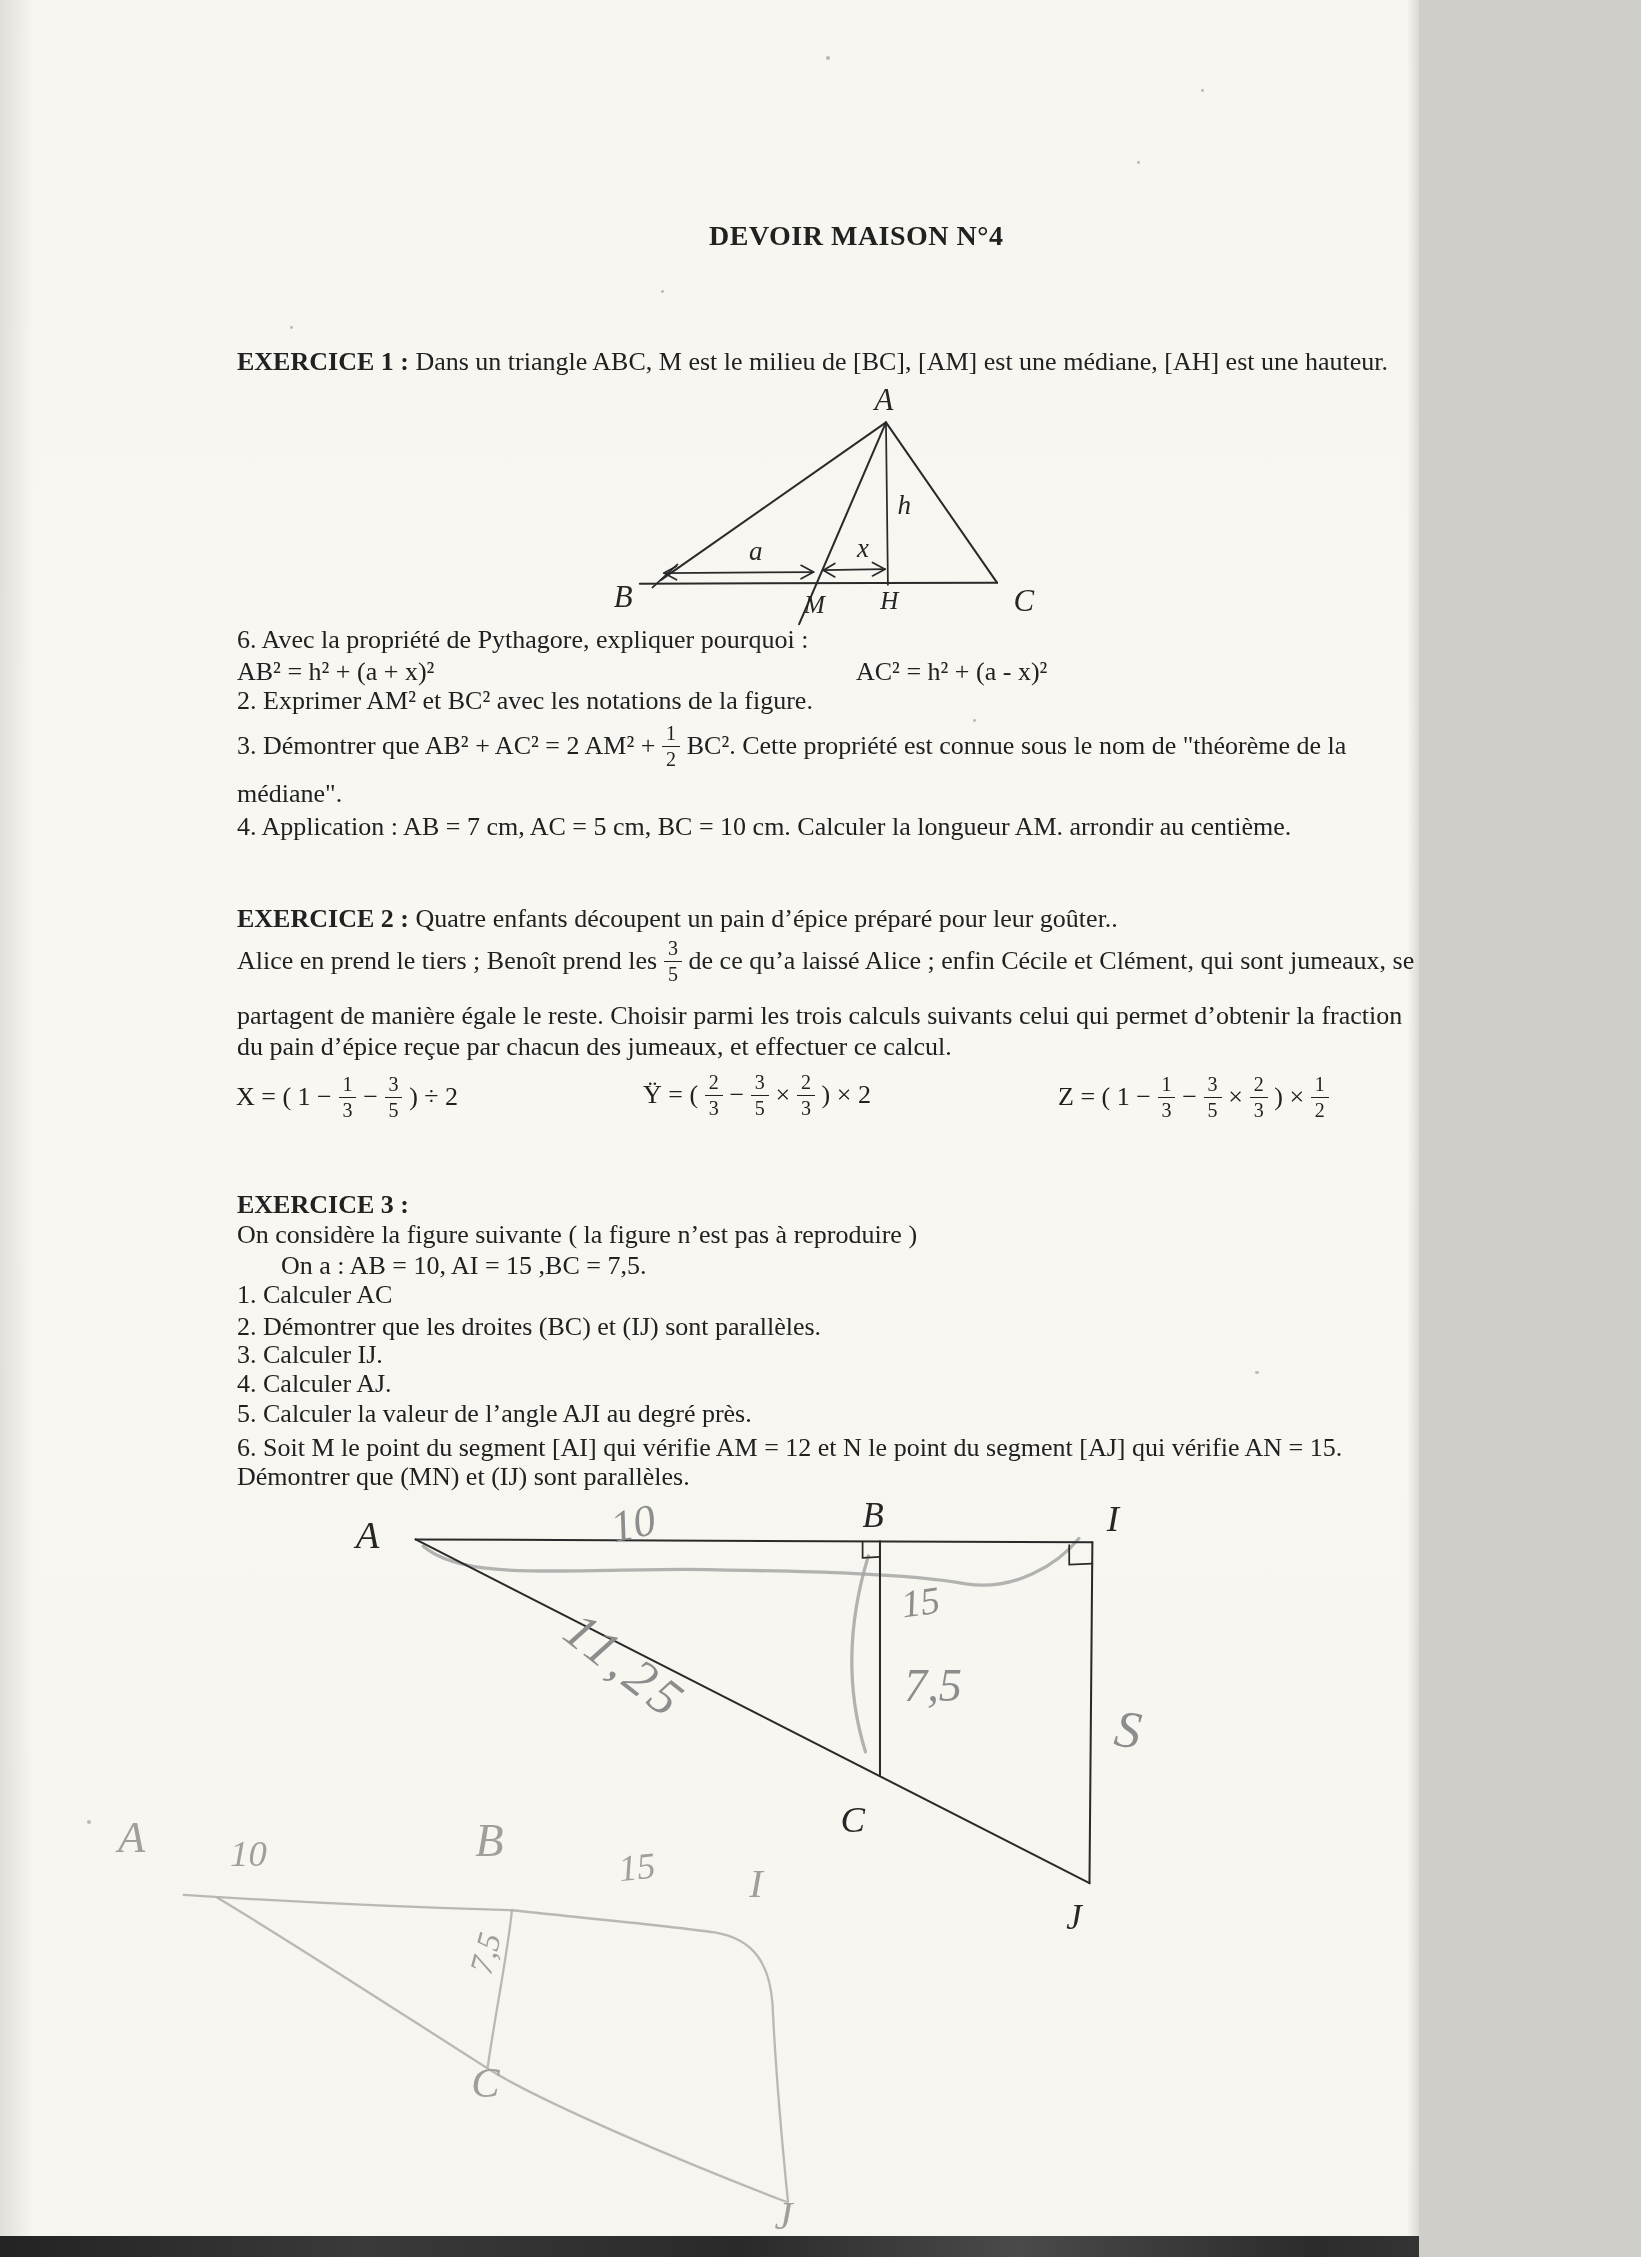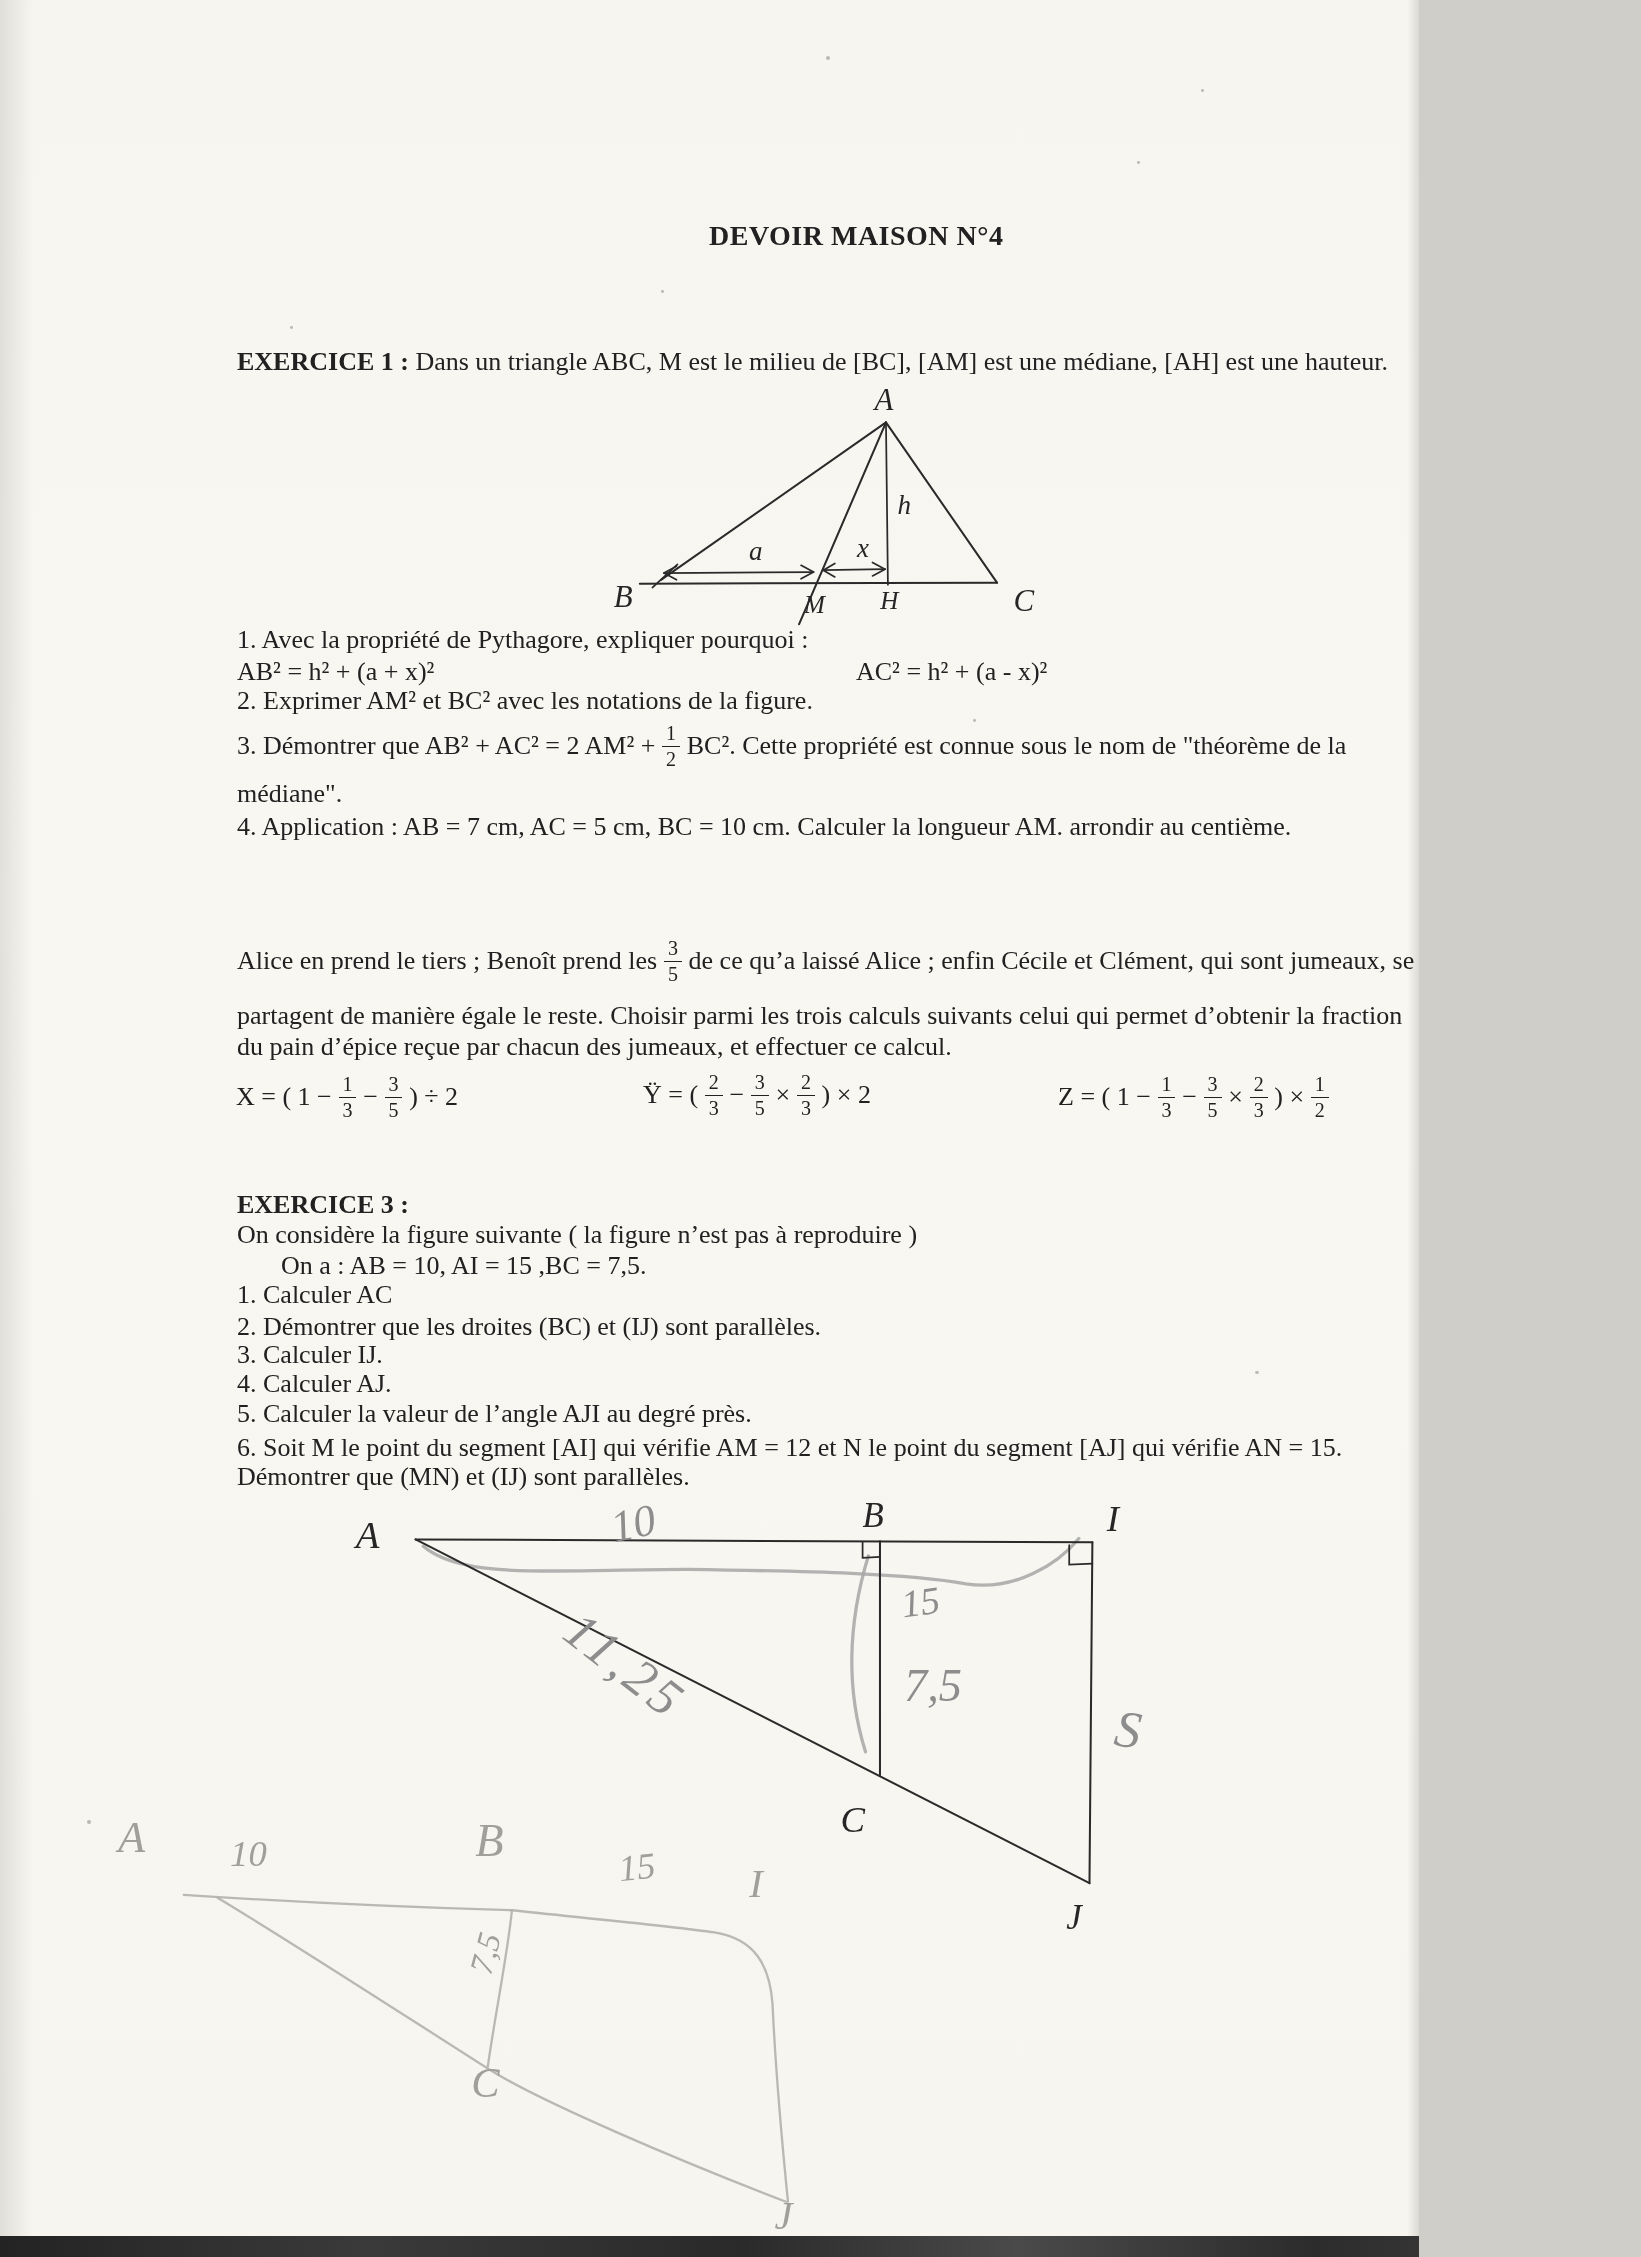--- a/index.html
+++ b/index.html
@@ -63,36 +63,39 @@
     <text class="hw" font-size="32" x="306" y="32">A</text>
     <text class="hw" font-size="32" x="36" y="236">B</text>
     <text class="hw" font-size="32" x="450" y="240">C</text>
     <text class="hw" font-size="26" x="233" y="242">M</text>
     <text class="hw" font-size="26" x="312" y="238">H</text>
     <text class="hw" font-size="28" x="330" y="140">h</text>
     <text class="hw" font-size="28" x="176" y="188">a</text>
     <text class="hw" font-size="28" x="288" y="184">x</text>
   </svg>
 
-  <div class="t" style="left:237px;top:624px;">1. Avec la propriété de Pythagore, expliquer pourquoi :</div>
+  <div class="t" style="left:237px;top:624px;">6. Avec la propriété de Pythagore, expliquer pourquoi :</div>
   <div class="t" style="left:237px;top:656px;">AB² = h² + (a + x)²</div>
   <div class="t" style="left:856px;top:656px;">AC² = h² + (a - x)²</div>
   <div class="t" style="left:237px;top:685px;">2. Exprimer AM² et BC² avec les notations de la figure.</div>
 
   <div class="t mrow" style="left:237px;top:716px;height:60px;">
     <span>3. Démontrer que AB² + AC² = 2 AM² +</span>
     <span class="frac">
         <span class="n">1</span>
         <span class="d">2</span>
       </span>
     <span>BC². Cette propriété est connue sous le nom de "théorème de la</span>
   </div>
   <div class="t" style="left:237px;top:778px;">médiane".</div>
   <div class="t" style="left:237px;top:811px;">4. Application : AB = 7 cm, AC = 5 cm, BC = 10 cm. Calculer la longueur AM. arrondir au centième.</div>
 
+  <div class="t" style="left:237px;top:903px;">
+    <span class="bold">EXERCICE 2 :</span><span> Quatre enfants découpent un pain d’épice préparé pour leur goûter..</span>
+  </div>
 
   <div class="t mrow" style="left:237px;top:933px;height:56px;">
     <span>Alice en prend le tiers ; Benoît prend les</span>
     <span class="frac">
         <span class="n">3</span>
         <span class="d">5</span>
       </span>
     <span>de ce qu’a laissé Alice ; enfin Cécile et Clément, qui sont jumeaux, se</span>
   </div>
   <div class="t" style="left:237px;top:1031px;">du pain d’épice reçue par chacun des jumeaux, et effectuer ce calcul.</div>

